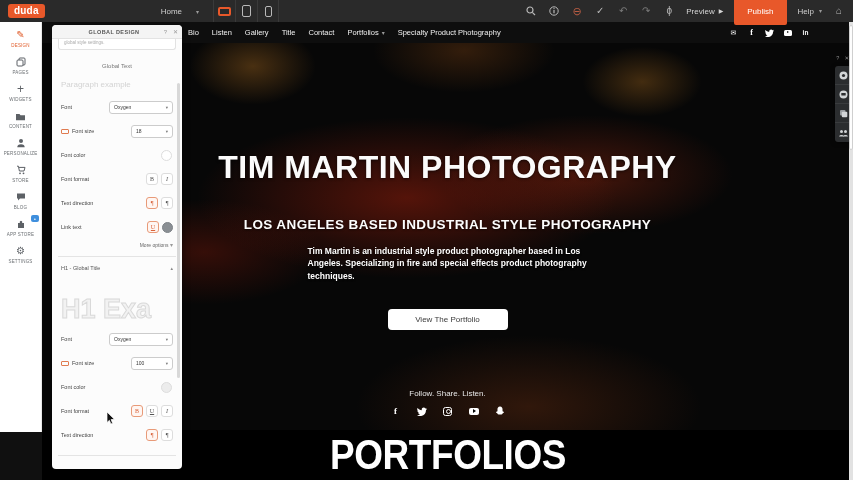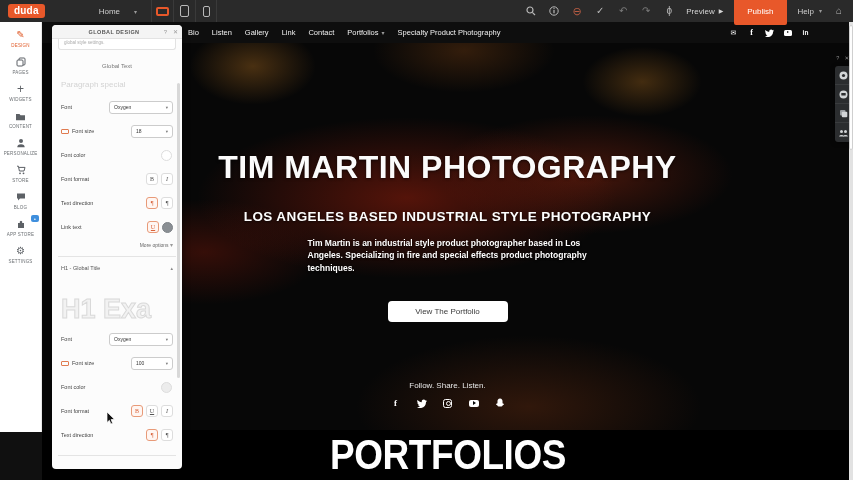--- a/index.html
+++ b/index.html
@@ -4,21 +4,21 @@
 <style>
   * { box-sizing: border-box; margin: 0; padding: 0; }
   html,body { width:853px; height:480px; overflow:hidden; }
   body { position:relative; background:#101010; font-family:"Liberation Sans", sans-serif; }
 
   
   .topbar { position:absolute; top:0; left:0; width:853px; height:22px; background:#2a2a2a;
             display:flex; align-items:center; z-index:50; }
   .logo { margin-left:8px; background:#e8582a; color:#fff; font-weight:bold; font-size:10px;
           padding:1px 6px 2px; border-radius:3px; letter-spacing:.2px; }
-  .page-selector { margin-left:54px; display:flex; align-items:center; gap:14px; color:#cfcfcf;
+  .page-selector { margin-left:116px; display:flex; align-items:center; gap:14px; color:#cfcfcf;
           font-size:8px; cursor:default; }
   .chev { font-size:6px; color:#9a9a9a; }
   .devices { display:flex; align-items:center; margin-left:14px; height:22px; }
   .dev-cell { width:22px; height:22px; display:flex; align-items:center; justify-content:center;
               border-left:1px solid #3a3a3a; }
   .dev-cell:last-child { border-right:1px solid #3a3a3a; }
   .ic-desktop { width:13px; height:9px; border:2px solid #e8582a; border-radius:2px; }
   .ic-tablet  { width:9px; height:12px; border:1px solid #b9b9b9; border-radius:2px; }
   .ic-mobile  { width:7px; height:11px; border:1px solid #b9b9b9; border-radius:2px; }
   .tb-right { margin-left:auto; display:flex; align-items:center; gap:11px; margin-right:8px;
@@ -65,21 +65,21 @@
       radial-gradient(90px 55px at 26% 6%,  rgba(226,142,42,.30), transparent 70%),
       radial-gradient(130px 60px at 52% 2%, rgba(228,118,30,.20), transparent 70%),
       radial-gradient(85px 50px at 74% 10%, rgba(238,150,42,.26), transparent 70%),
       radial-gradient(300px 115px at 45% 40%, rgba(148,30,12,.55), transparent 70%),
       radial-gradient(210px 85px at 67% 34%, rgba(172,46,18,.38), transparent 70%),
       radial-gradient(170px 75px at 20% 54%, rgba(118,24,10,.42), transparent 70%),
       radial-gradient(230px 95px at 60% 94%, rgba(136,58,20,.32), transparent 75%),
       #070707; }
   .hero-title { padding-top:108px; font-size:32px; font-weight:bold; color:#fbfbfb; letter-spacing:.5px; line-height:1.05;
                 text-shadow:0 1px 3px rgba(0,0,0,.6); }
-  .hero-sub { margin-top:24px; font-size:13.5px; font-weight:bold; color:#fdfdfd; letter-spacing:.4px;
+  .hero-sub { margin-top:32px; font-size:13.5px; font-weight:bold; color:#fdfdfd; letter-spacing:.4px;
               text-shadow:0 1px 2px rgba(0,0,0,.6); }
   .hero-body { display:inline-block; margin-top:13px; width:280px; text-align:left; font-size:8.5px;
                font-weight:bold; color:#ffffff; line-height:1.5; text-shadow:0 1px 2px rgba(0,0,0,.7); }
   .hero-cta { display:block; margin:26px auto 0; width:120px; height:21px; background:#ffffff;
               border:none; border-radius:4px; color:#3a3a3a; font-size:8px; line-height:21px;
               font-family:"Liberation Sans", sans-serif; }
   .follow-txt { margin-top:59px; font-size:8px; color:#e6e6e6; }
   .follow-icons { margin-top:8px; display:flex; justify-content:center; gap:16px; color:#fff; }
   .f-ic { width:10px; height:10px; display:flex; align-items:center; justify-content:center; font-size:9px; }
   .ig { width:9px; height:9px; border:1.3px solid #fff; border-radius:2.5px; position:relative; }
@@ -273,21 +273,21 @@
     <span class="lbl">SETTINGS</span>
   </div>
 </div>
 
 <div class="canvas">
 
   <div class="site-nav">
     <span class="nav-item">Bio</span>
     <span class="nav-item">Listen</span>
     <span class="nav-item">Gallery</span>
-    <span class="nav-item">Link</span>
+    <span class="nav-item">Title</span>
     <span class="nav-item">Contact</span>
     <span class="nav-item">
       <span>Portfolios</span>
       <span class="chev">▾</span>
     </span>
     <span class="nav-item">Specialty Product Photography</span>
     <span class="nav-social">
       <span class="s-ic">✉</span>
       <span class="s-ic fb-sm">f</span>
       <span class="s-ic">
@@ -338,21 +338,21 @@
   <div class="panel-header">
     <span class="panel-title">GLOBAL DESIGN</span>
     <span class="panel-hdr-btn">?</span>
     <span class="panel-hdr-btn">✕</span>
   </div>
   <div class="panel-body">
 
     <div class="scrolled-card">global style settings.</div>
 
     <div class="sec-heading-center">Global Text</div>
-    <div class="para-preview">Paragraph special</div>
+    <div class="para-preview">Paragraph example</div>
 
     <div class="ctl-row first">
       <span class="ctl-label">Font</span>
       <span class="select">
         <span>Oxygen</span>
         <span class="chev">▾</span>
       </span>
     </div>
 
     <div class="ctl-row">

